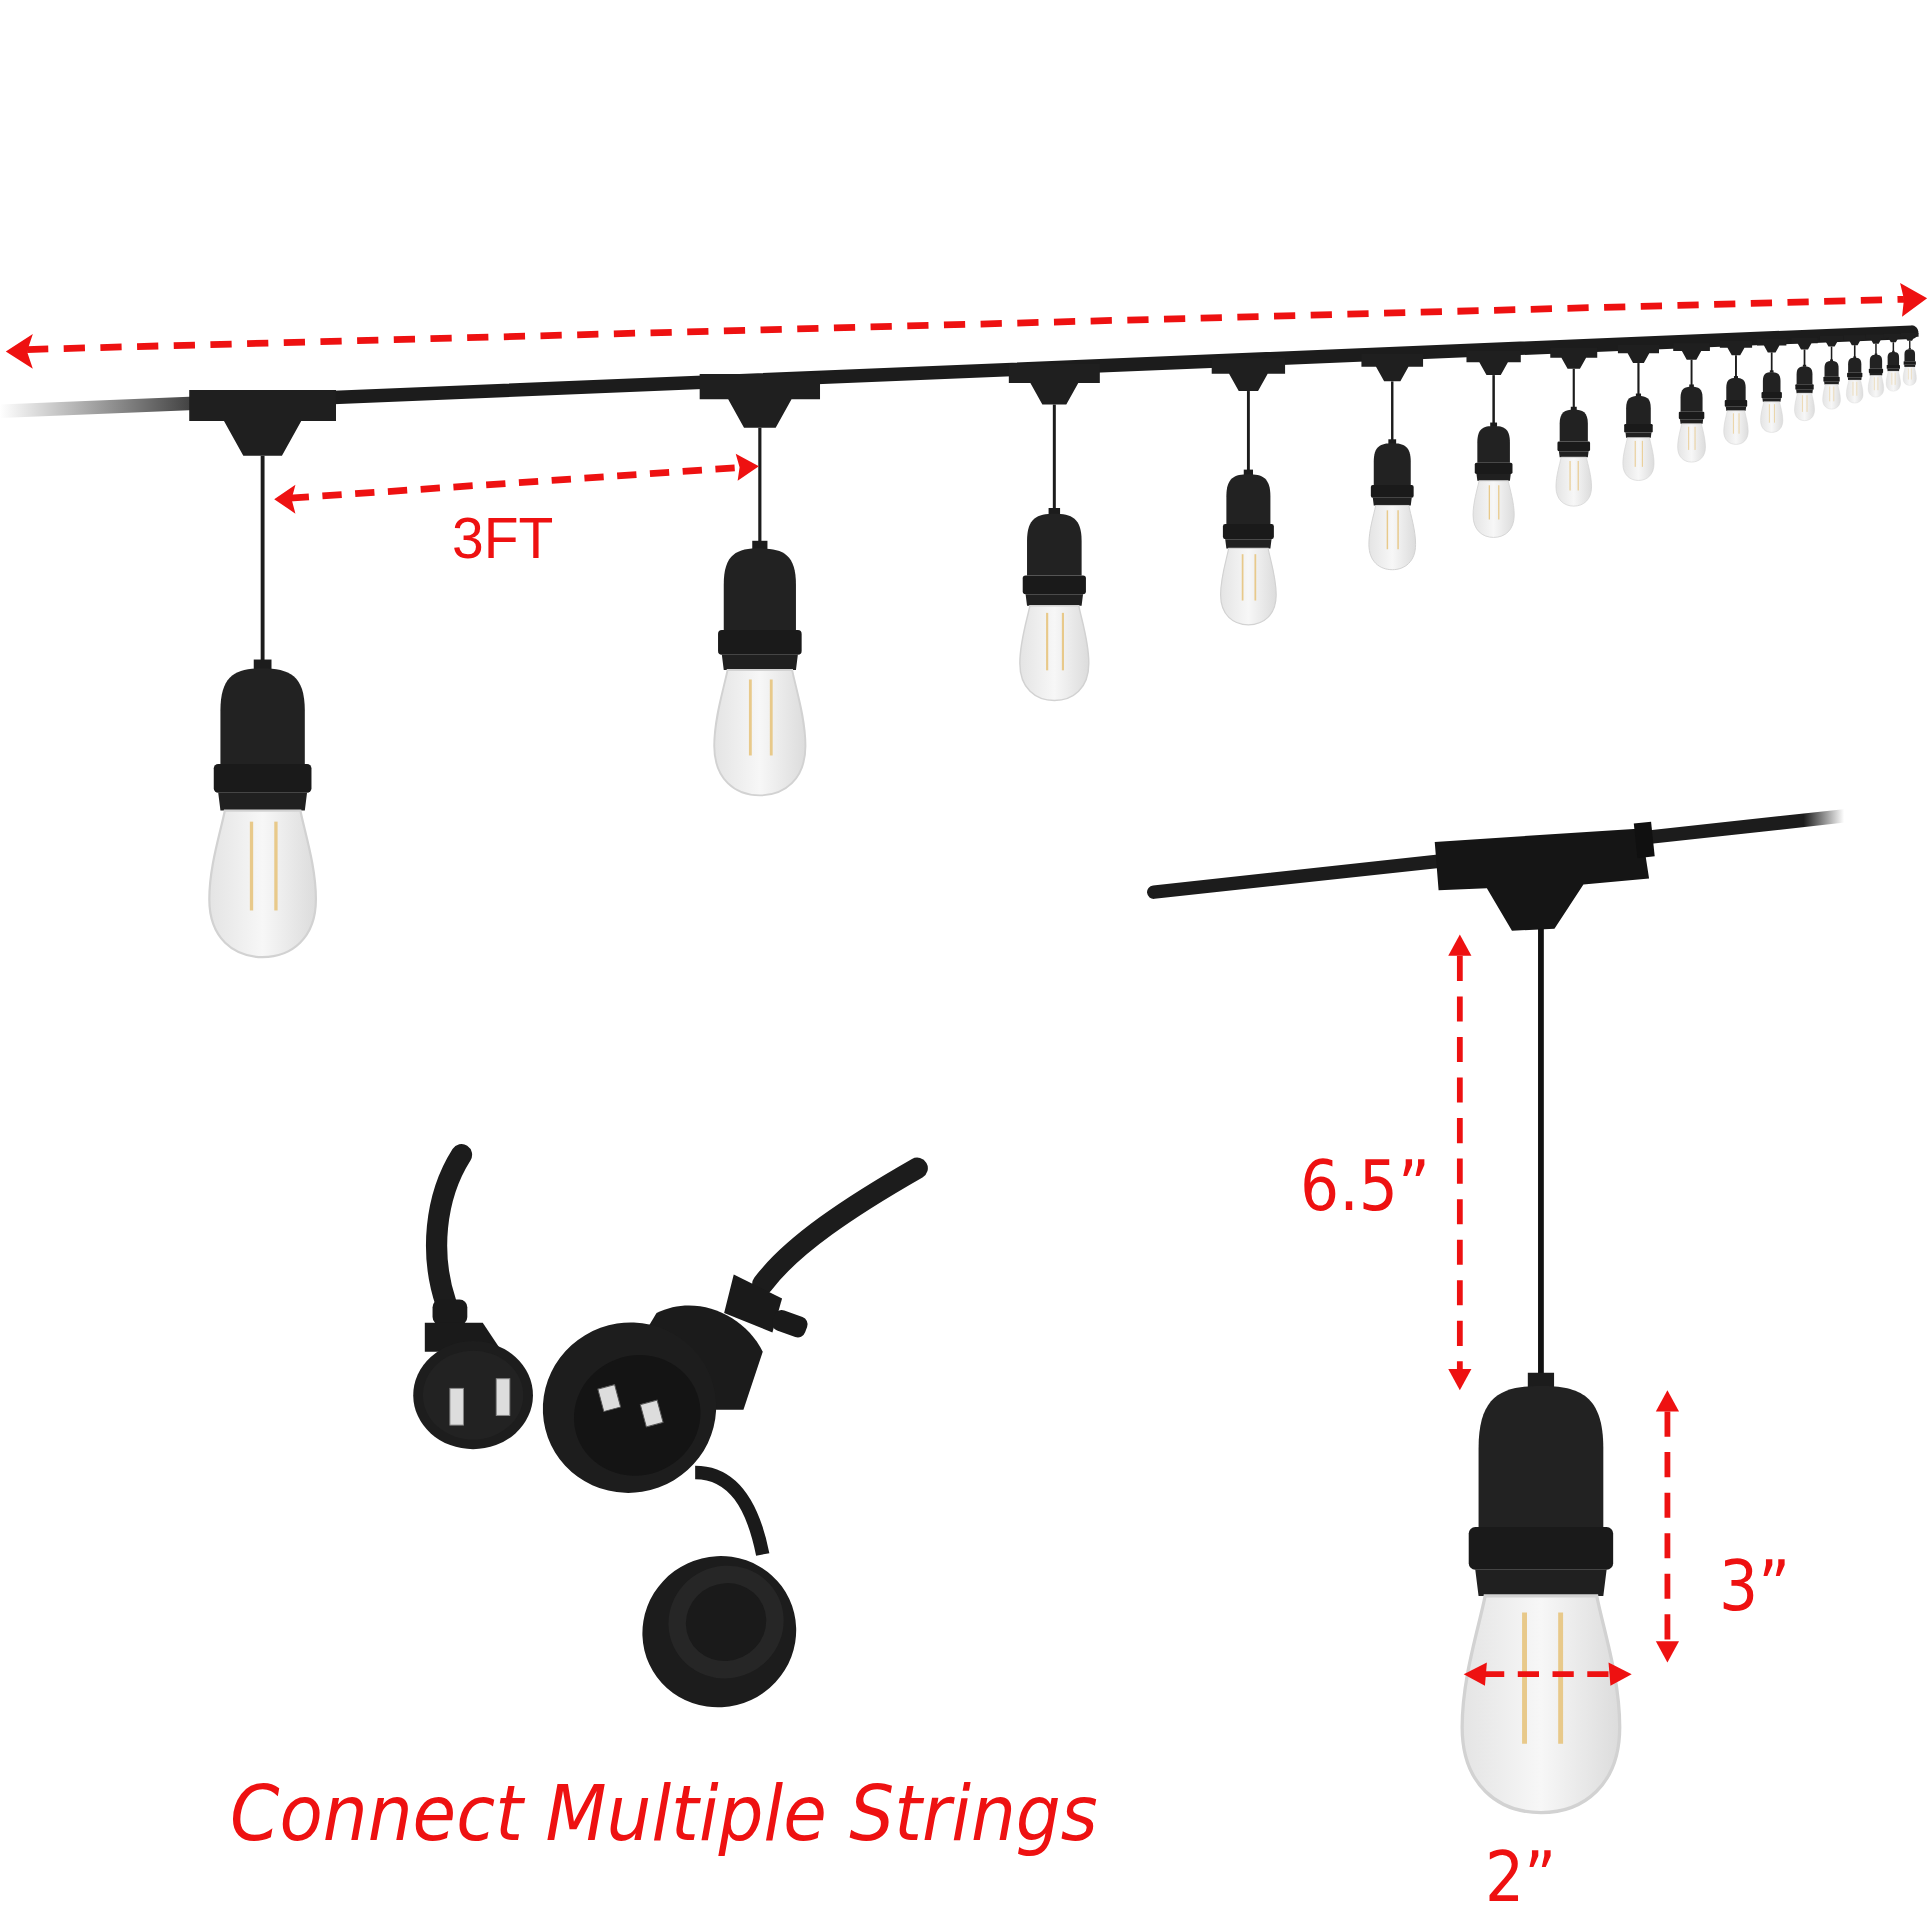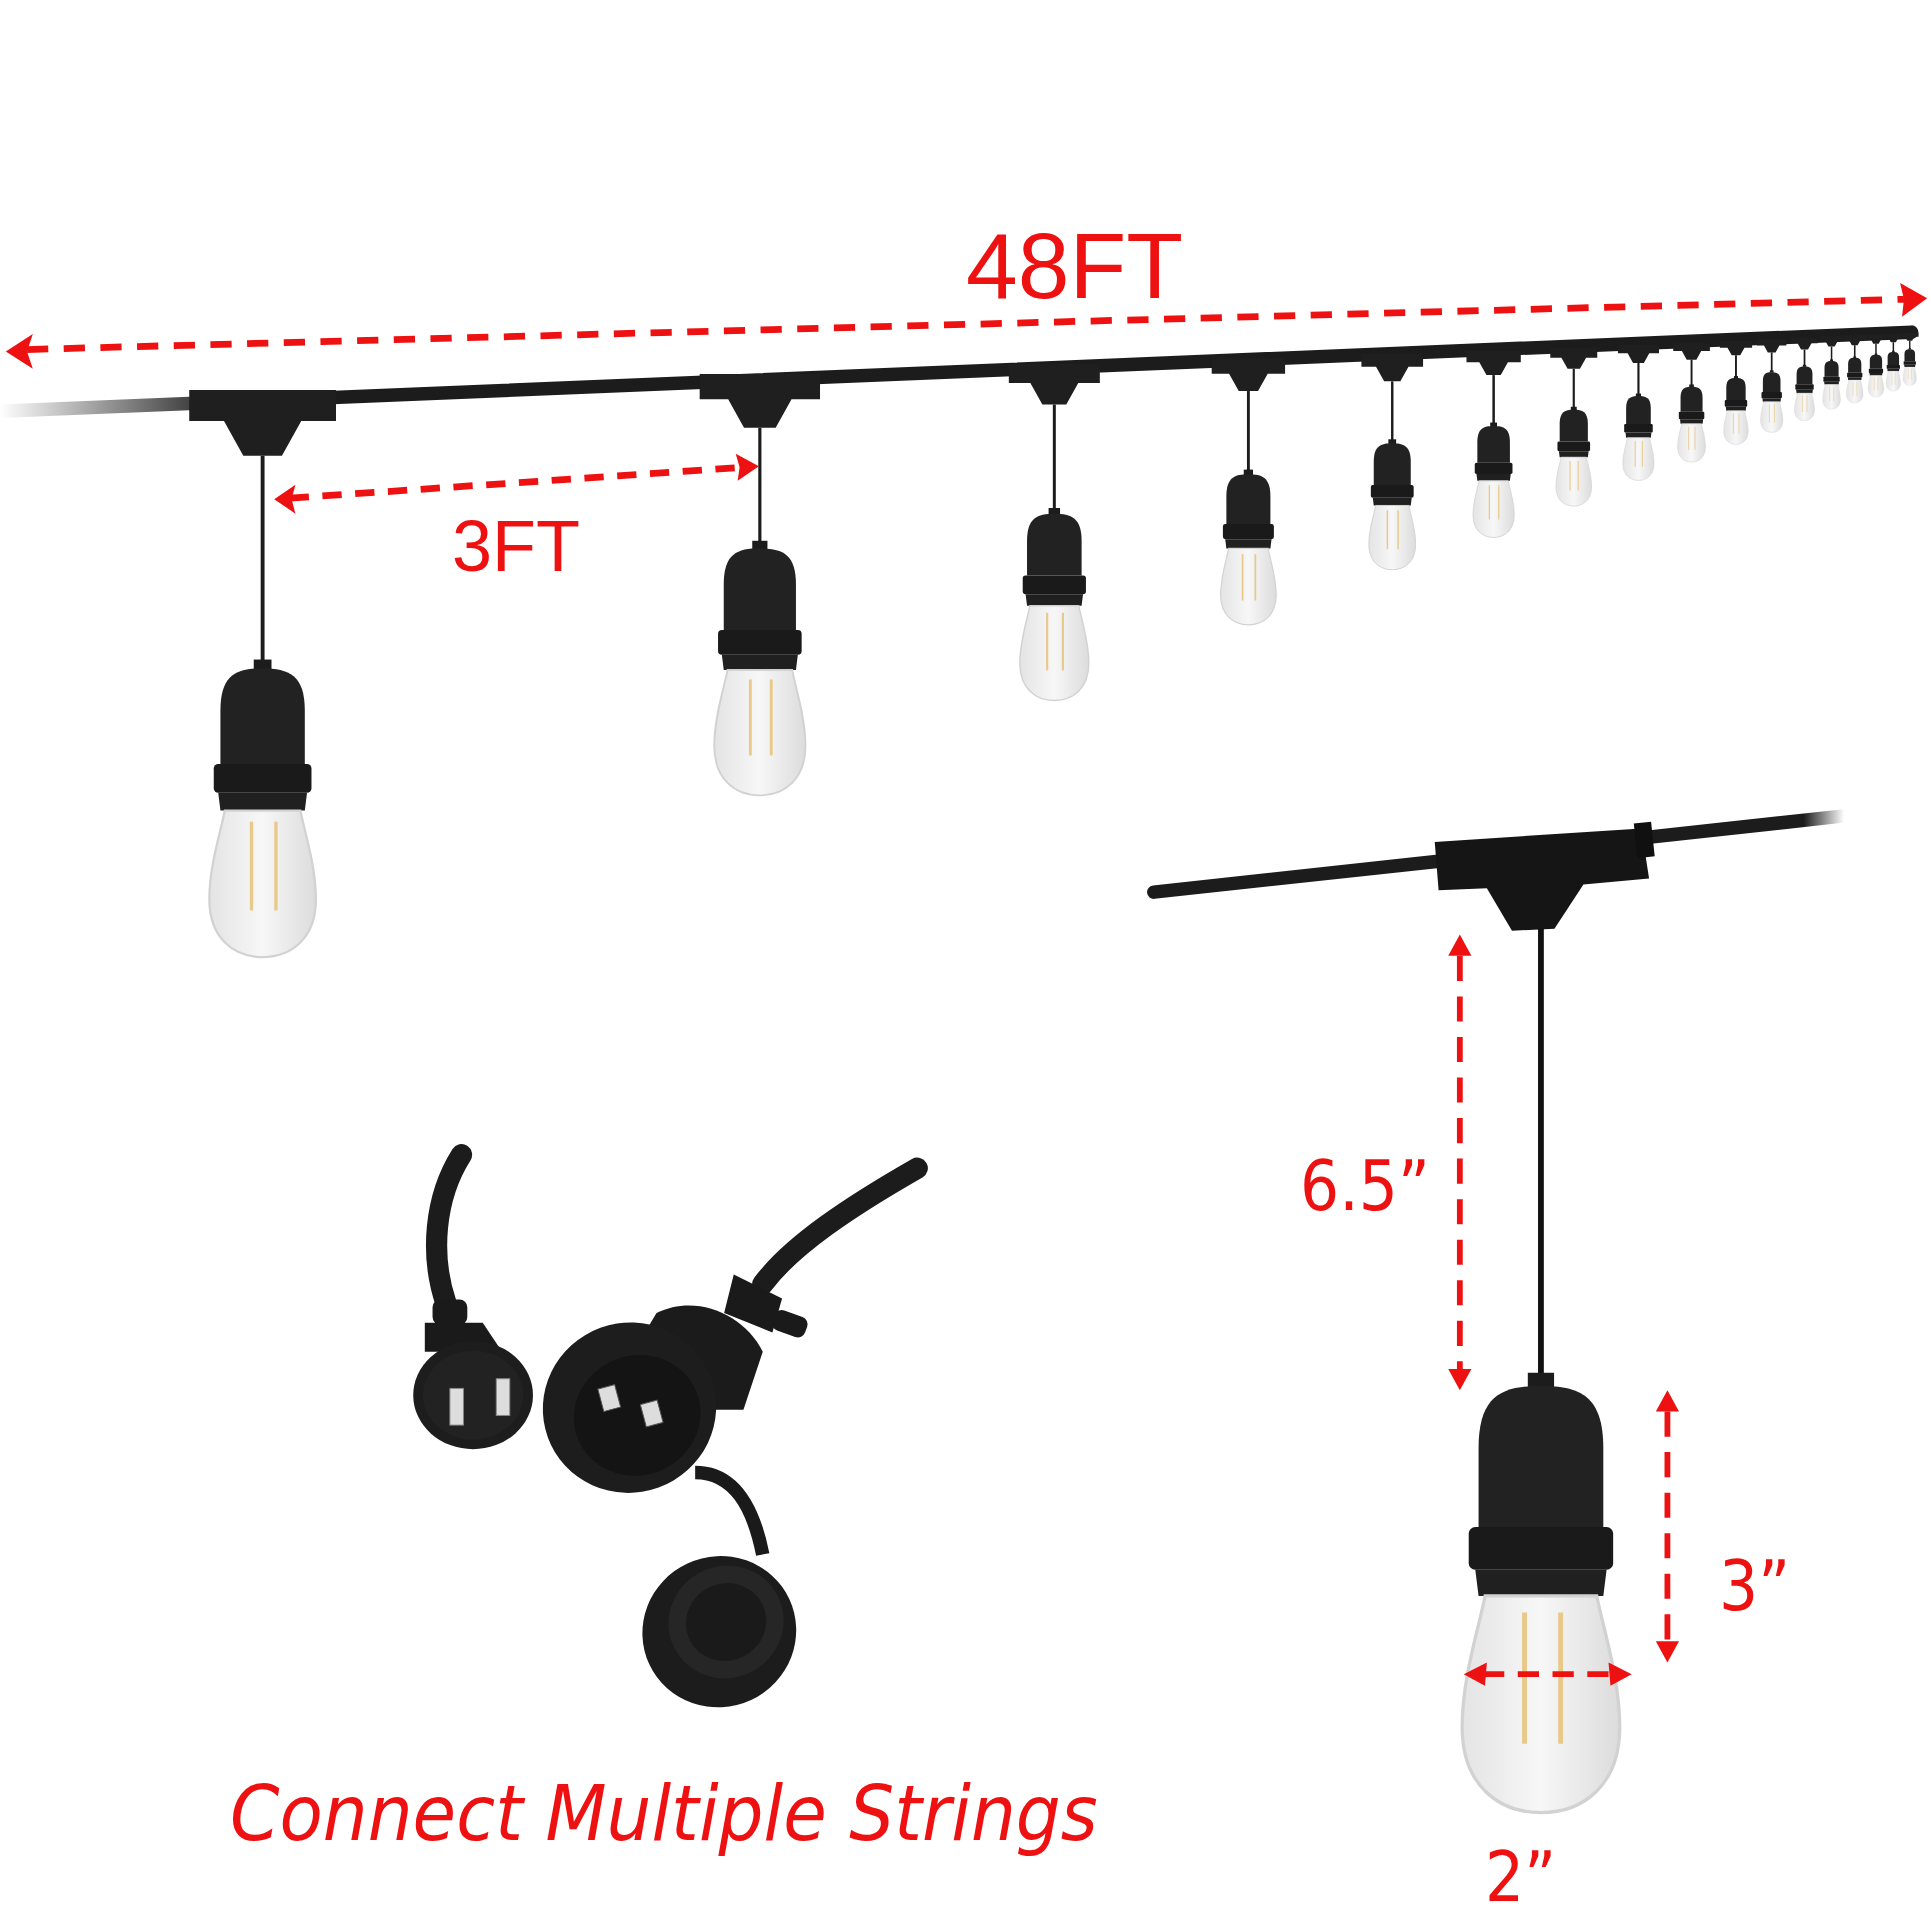--- a/index.html
+++ b/index.html
@@ -1,20 +1,20 @@
 <!DOCTYPE html>
 <html><head>
 <meta charset="utf-8">
 <style>
   html,body{margin:0;padding:0;background:#ffffff;}
   body{width:1931px;height:1931px;position:relative;overflow:hidden;font-family:"Liberation Sans",sans-serif;}
   #stage{position:absolute;left:0;top:0;width:1931px;height:1931px;}
   .label{position:absolute;color:#ee1111;white-space:nowrap;line-height:1;}
   .lbl-48{left:966px;top:220px;font-size:93px;font-family:"Liberation Sans",sans-serif;}
-  .lbl-3ft{left:452px;top:510px;font-size:72px;font-family:"Liberation Sans",sans-serif;}
+  .lbl-3ft{left:452px;top:510px;font-size:57px;font-family:"Liberation Sans",sans-serif;}
   .lbl-65{left:1300px;top:1151px;font-size:70px;font-family:"DejaVu Sans",sans-serif;transform:scaleX(0.88);transform-origin:left;}
   .lbl-3in{left:1719px;top:1551px;font-size:70px;font-family:"DejaVu Sans",sans-serif;transform:scaleX(0.88);transform-origin:left;}
   .lbl-2in{left:1485px;top:1842px;font-size:70px;font-family:"DejaVu Sans",sans-serif;transform:scaleX(0.88);transform-origin:left;}
   .lbl-connect{left:230px;top:1775px;font-size:77px;font-style:italic;font-family:"DejaVu Sans",sans-serif;transform:scaleX(0.92);transform-origin:left;}
 </style>
 </head>
 <body>
 
 <div id="stage">
 <svg width="1931" height="1931" viewBox="0 0 2000 2000" xmlns="http://www.w3.org/2000/svg">
@@ -257,20 +257,19 @@
 
     <path d="M720,1525 C760,1525 780,1560 790,1610" stroke="#1a1a1a" stroke-width="14" fill="none"></path>
     <g>
       <ellipse cx="745" cy="1690" rx="80" ry="78" fill="#1c1c1c" transform="rotate(-25 745 1690)"></ellipse>
       <ellipse cx="752" cy="1680" rx="60" ry="58" fill="#262626" transform="rotate(-25 752 1680)"></ellipse>
       <ellipse cx="752" cy="1680" rx="42" ry="40" fill="#1a1a1a" transform="rotate(-25 752 1680)"></ellipse>
     </g>
   </g>
 </svg>
 
-<div class="label lbl-48">48FT</div>
 <div class="label lbl-3ft">3FT</div>
 <div class="label lbl-65">6.5”</div>
 <div class="label lbl-3in">3”</div>
 <div class="label lbl-2in">2”</div>
 <div class="label lbl-connect">Connect Multiple Strings</div>
 </div>
 
 
 </body></html>

